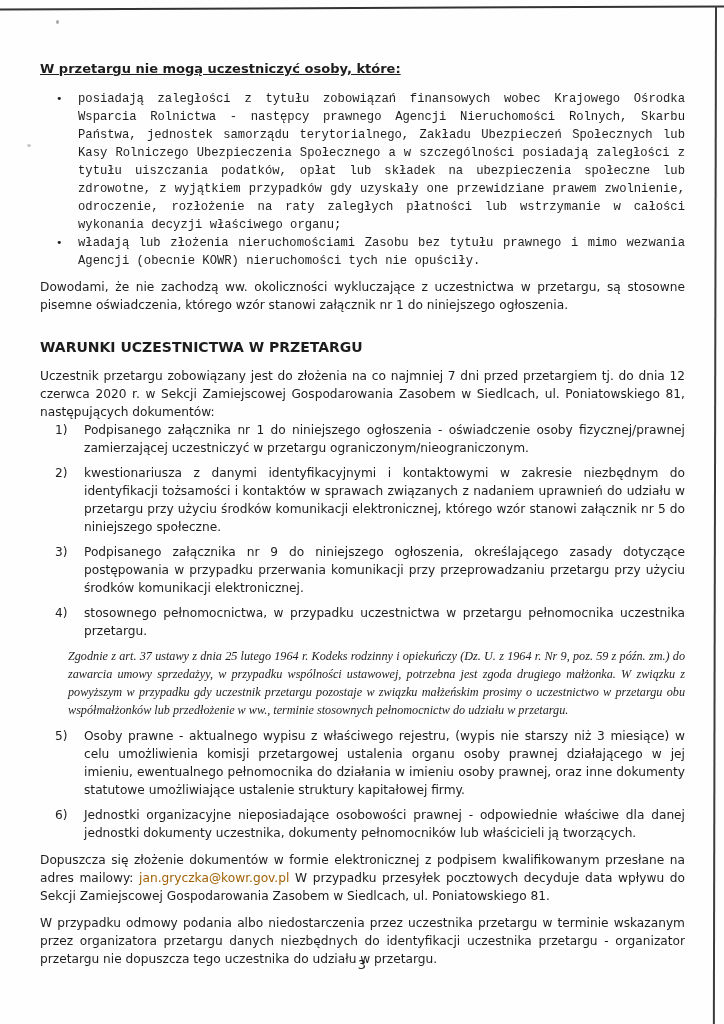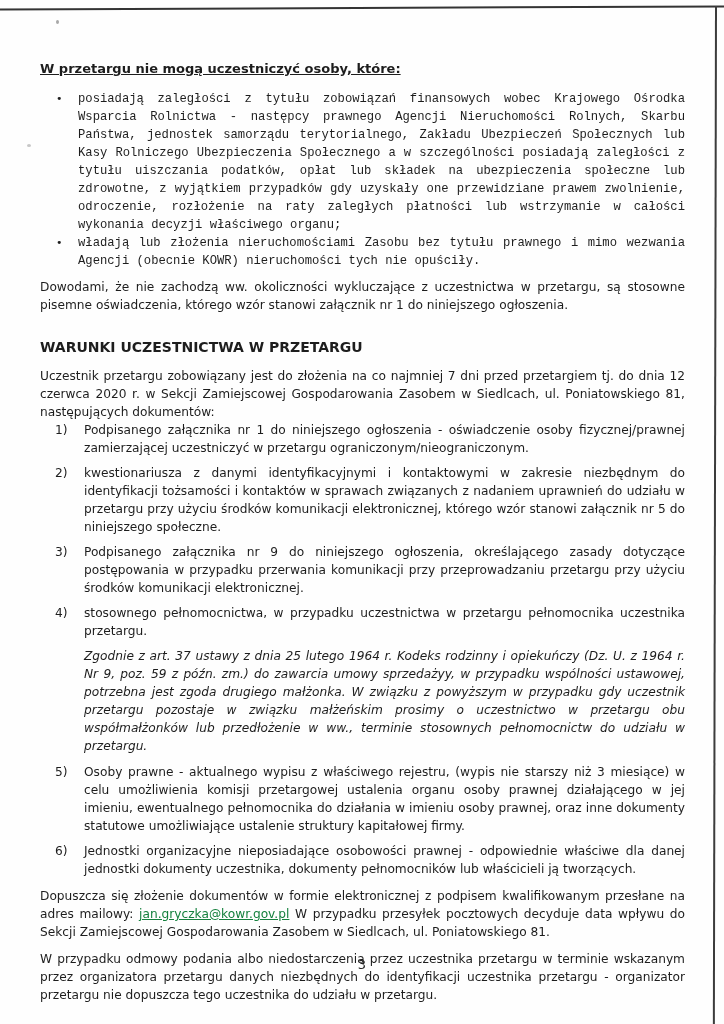--- a/index.html
+++ b/index.html
@@ -58,27 +58,27 @@
   .bullet-text { flex: 1; text-align: justify; font-family: Liberation Mono, monospace; }
   .num-item { display: flex; margin-bottom: 7px; }
   .num-item:last-child { margin-bottom: 0; }
   .num {
     flex: 0 0 44px;
     padding-left: 15px;
   }
   .num-text { flex: 1; text-align: justify; }
   .note-italic {
     font-style: italic;
-    margin: 1px 0 8px 44px;
+    margin: 1px 0 8px 28px;
     text-align: justify;
+    font-family: Liberation Serif, serif;
   }
   .bold { font-weight: normal; }
   .email-link {
-    text-decoration: underline;
-    color: #15803d;
+    color: #a16207;
     cursor: pointer;
   }
   .page-number {
     position: absolute;
     top: 956px; left: 0; width: 724px;
     text-align: center;
     font-size: 13px;
     color: #222;
   }
 </style>

